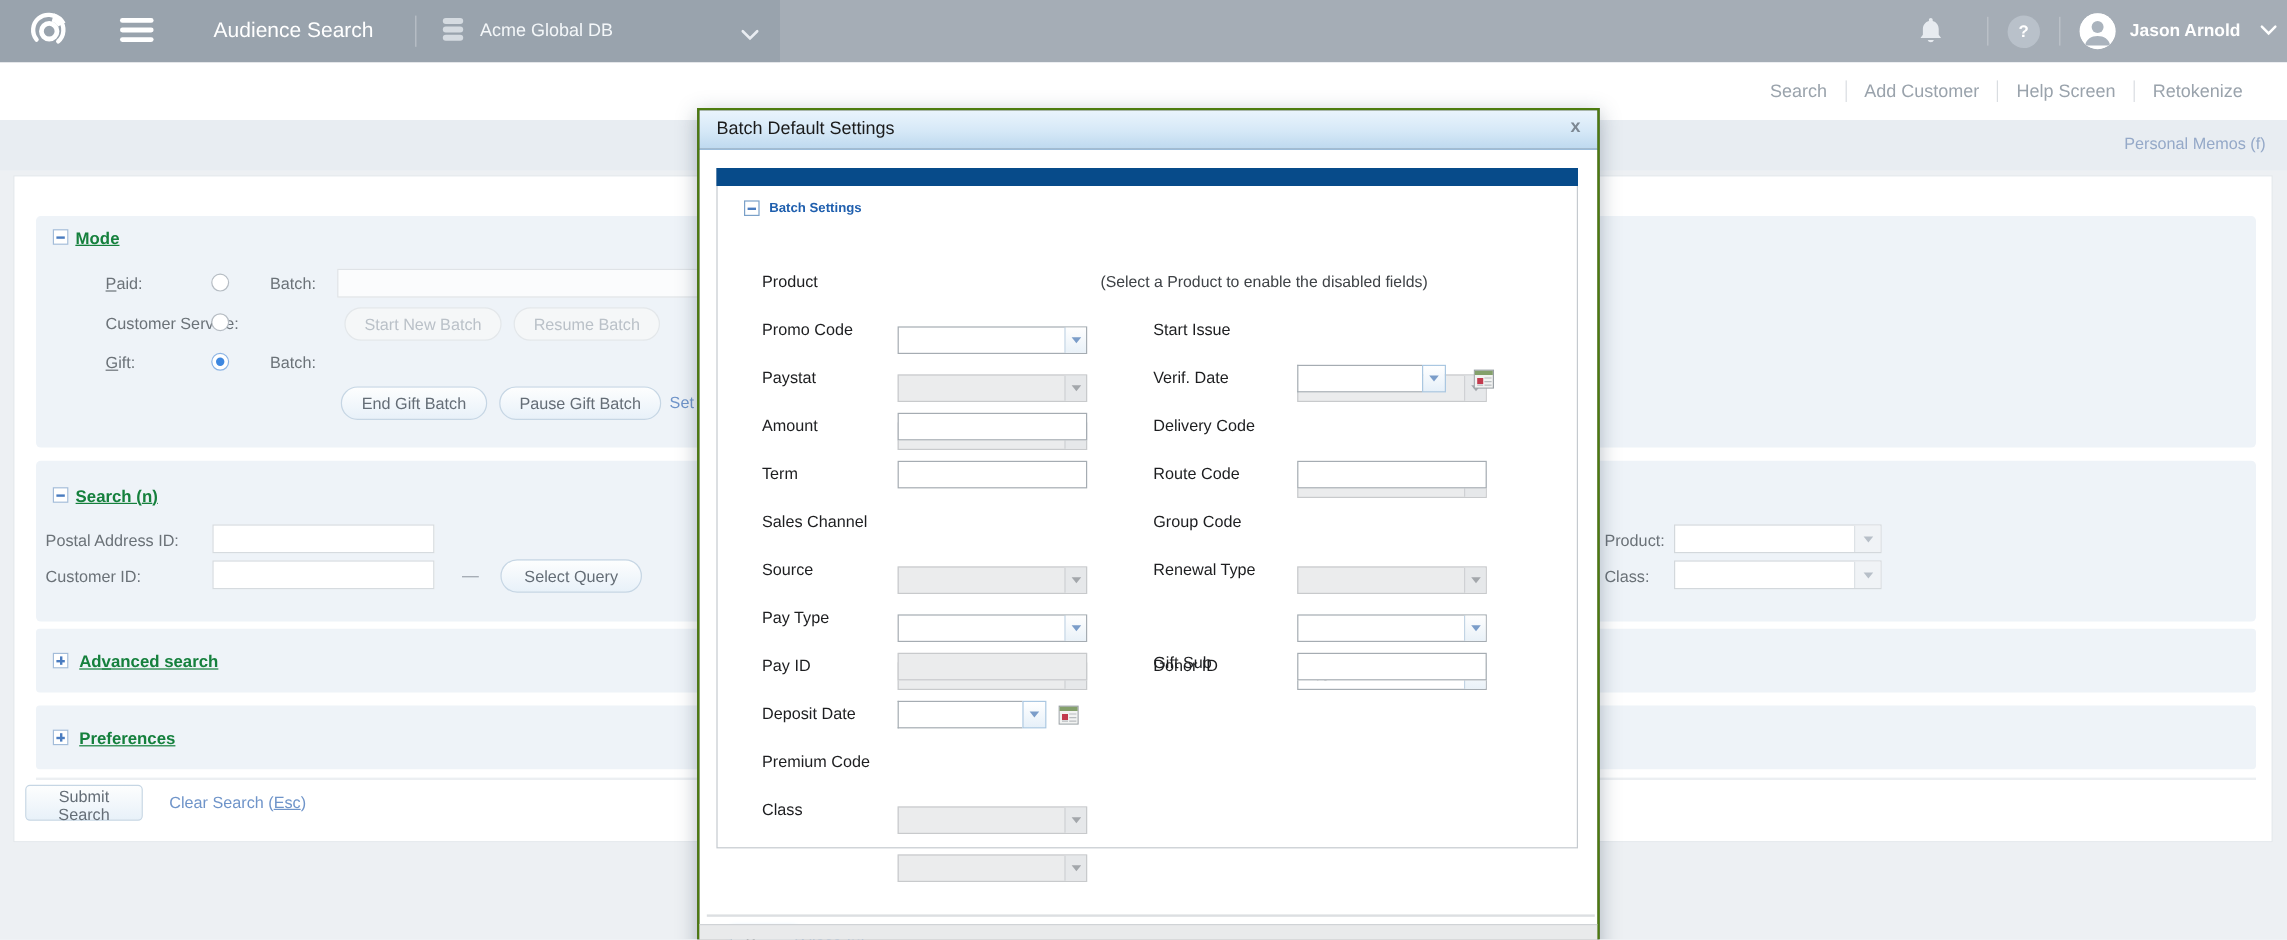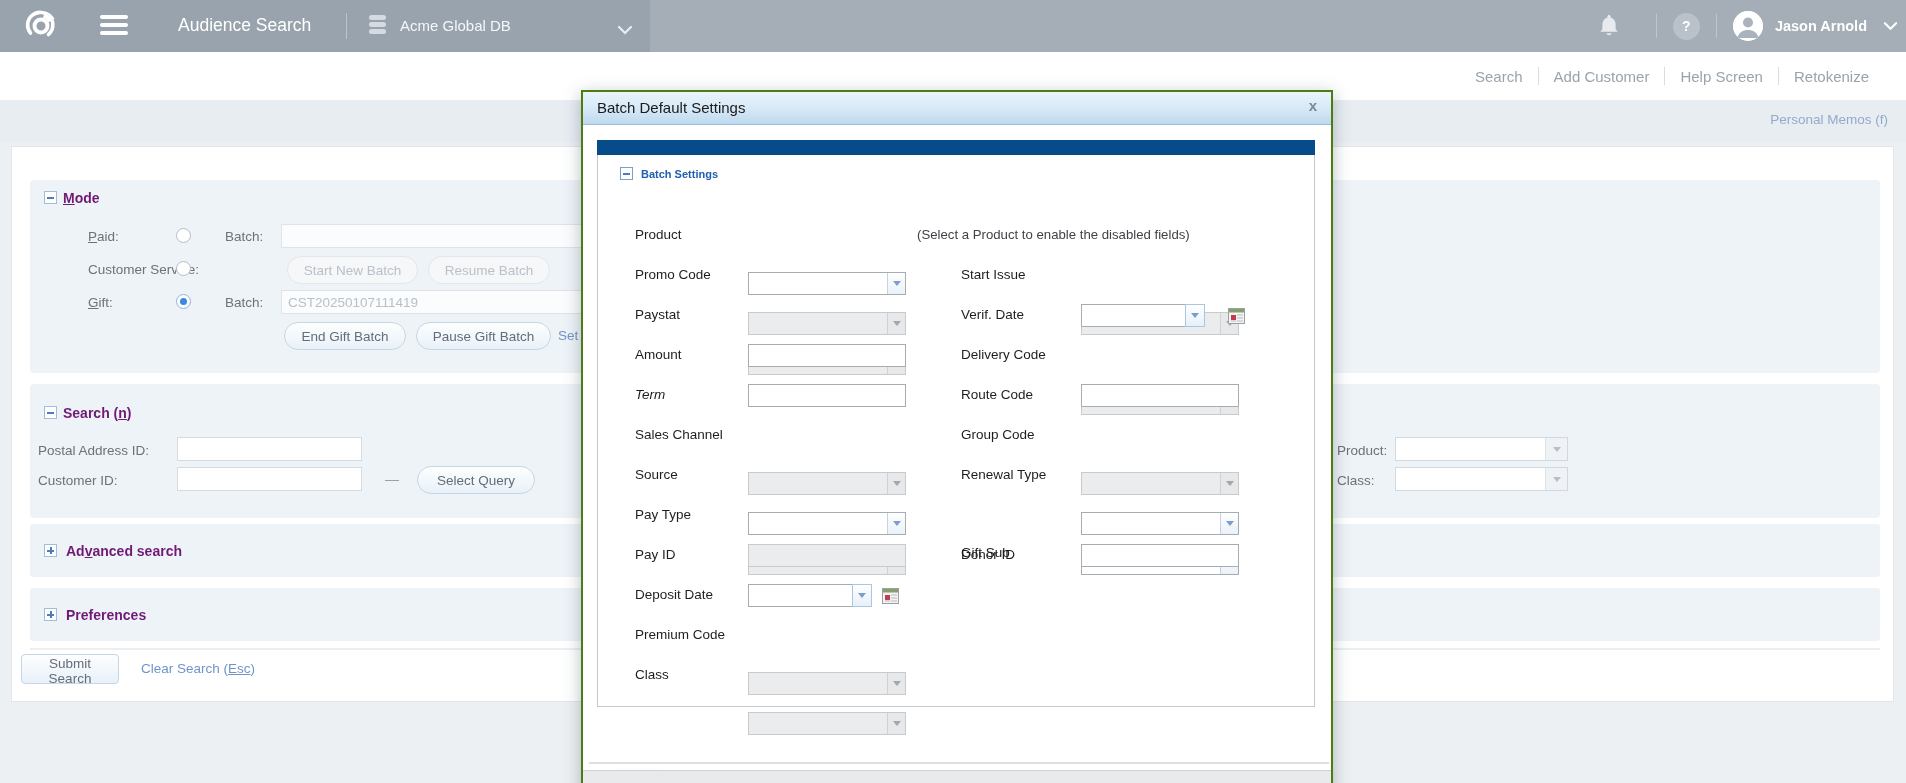--- a/index.html
+++ b/index.html
@@ -38,21 +38,21 @@
   
   .panel{position:absolute;left:11px;top:146px;width:1883px;height:556px;background:#fff;border:1px solid #e2e6ea;}
   .box{position:absolute;background:#eef3f8;border-radius:4px;}
   .box-mode{left:30px;top:180px;width:1850px;height:193px;}
   .box-search{left:30px;top:384px;width:1850px;height:134px;}
   .band{position:absolute;left:30px;width:1850px;height:53px;background:#eef3f8;border-radius:3px;display:flex;align-items:center;padding-left:14px;gap:9px;}
   .band-adv{top:524px;}
   .band-pref{top:588px;}
   .hdiv{position:absolute;left:30px;top:648px;width:1850px;height:2px;background:#eceff2;}
 
-  .sec-head{position:absolute;font-size:14px;font-weight:bold;color:#701a75;cursor:pointer;}
+  .sec-head{position:absolute;font-size:14px;font-weight:bold;color:#15803d;cursor:pointer;text-decoration:underline;}
   .toggle{width:13px;height:13px;background:#fff;border:1px solid #a3bcd9;position:relative;display:inline-block;cursor:pointer;flex:none;}
   .toggle::before{content:"";position:absolute;left:2px;top:5px;width:7px;height:2px;background:#4a7cc0;}
   .toggle.plus::after{content:"";position:absolute;left:5px;top:2px;width:2px;height:7px;background:#4a7cc0;}
   .band .sec-head{position:static;}
   .ukey{text-decoration:underline;}
 
   .glabel{position:absolute;font-size:13.5px;color:#6b7278;}
   .radio{position:absolute;width:15px;height:15px;border-radius:50%;border:1px solid #b6bdc4;background:#fff;cursor:pointer;}
   .radio.checked{border-color:#8cb4e4;}
   .radio.checked::after{content:"";position:absolute;left:3px;top:3px;width:7px;height:7px;border-radius:50%;background:#3d87e0;}
@@ -195,21 +195,20 @@
 
   <button class="gbtn disabled" style="left:287px;top:256px;width:131px;">Start New Batch</button>
   <button class="gbtn disabled" style="left:428px;top:256px;width:122px;">Resume Batch</button>
 
   <div class="glabel" style="left:88px;top:262px;">Customer Service:</div>
   <span class="radio" style="left:176px;top:261px;"></span>
 
   <div class="glabel" style="left:88px;top:295px;"><span class="ukey">G</span><span>ift:</span></div>
   <span class="radio checked" style="left:176px;top:294px;"></span>
   <div class="glabel" style="left:225px;top:295px;">Batch:</div>
-  <input class="ginput" style="left: 281px; top: 290px; width: 460px;" value="CST20250107111419">
 
   <button class="gbtn" style="left:284px;top:322px;width:122px;">End Gift Batch</button>
   <button class="gbtn" style="left:416px;top:322px;width:135px;">Pause Gift Batch</button>
   <span class="glink" style="left:558px;top:328px;">Set</span>
 
   <span class="toggle" style="position:absolute;left:44px;top:406px;"></span>
   <div class="sec-head" style="left:63px;top:405px;"><span>Search (</span><span class="ukey">n</span><span>)</span></div>
 
   <div class="glabel" style="left:38px;top:443px;">Postal Address ID:</div>
   <input class="ginput white" style="left: 177px; top: 437px; width: 185px;">
@@ -309,21 +308,21 @@
         <div class="mlabel" style="left:37px;top:206px;">Amount</div>
         <input class="mtext" style="left: 150px; top: 203px;">
         <div class="mlabel" style="left:363px;top:206px;">Delivery Code</div>
         <div class="mdd dis" style="left:483px;top:203px;">
             <div class="val"></div>
             <div class="btn">
               <i class="tri"></i>
             </div>
           </div>
 
-        <div class="mlabel" style="left:37px;top:246px;font-style:italic;">Term</div>
+        <div class="mlabel" style="left:37px;top:246px;">Term</div>
         <input class="mtext" style="left: 150px; top: 243px;">
         <div class="mlabel" style="left:363px;top:246px;">Route Code</div>
         <input class="mtext" style="left: 483px; top: 243px;">
 
         <div class="mlabel" style="left:37px;top:286px;">Sales Channel</div>
         <div class="mdd dis" style="left:150px;top:283px;">
             <div class="val"></div>
             <div class="btn">
               <i class="tri"></i>
             </div>

